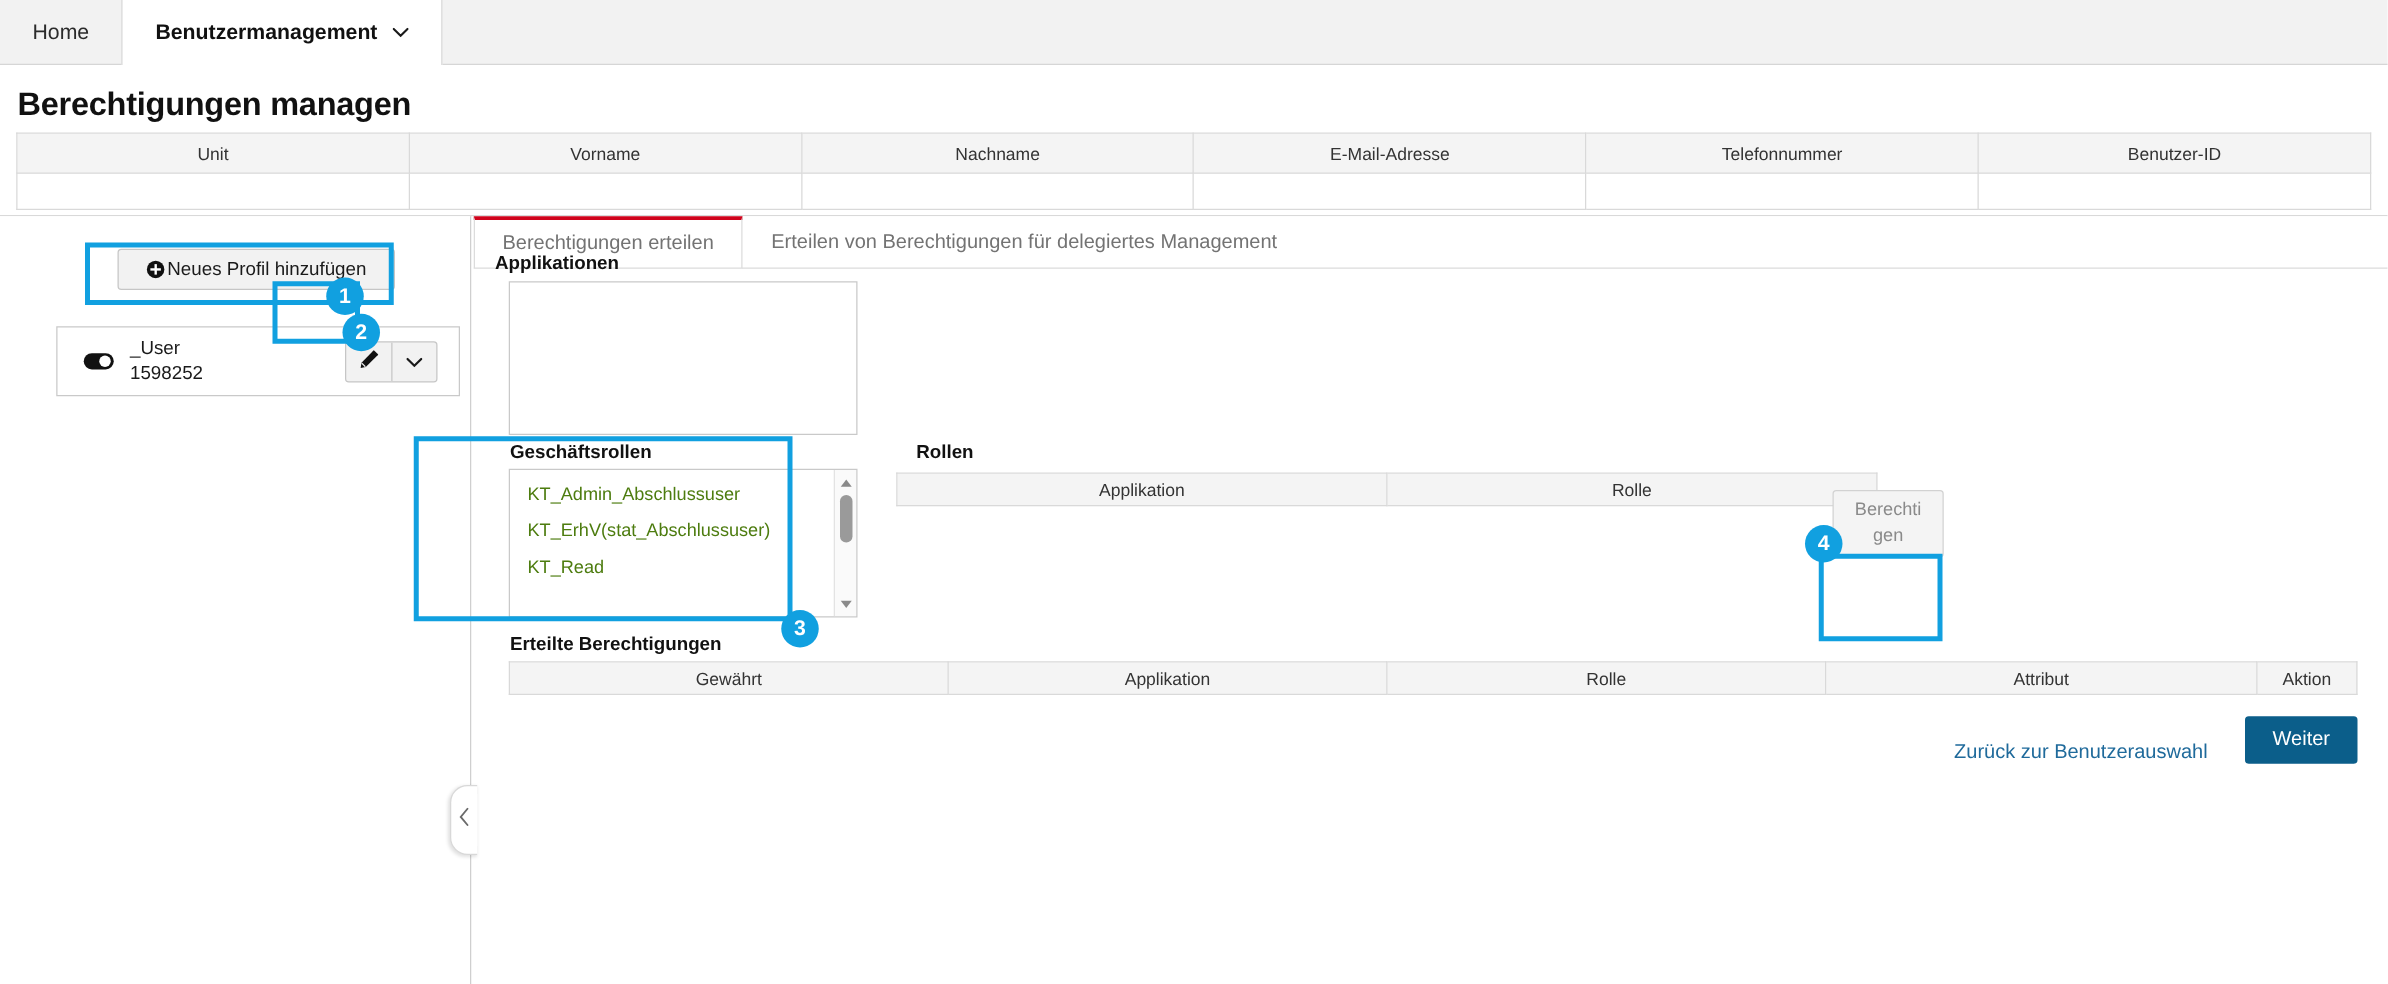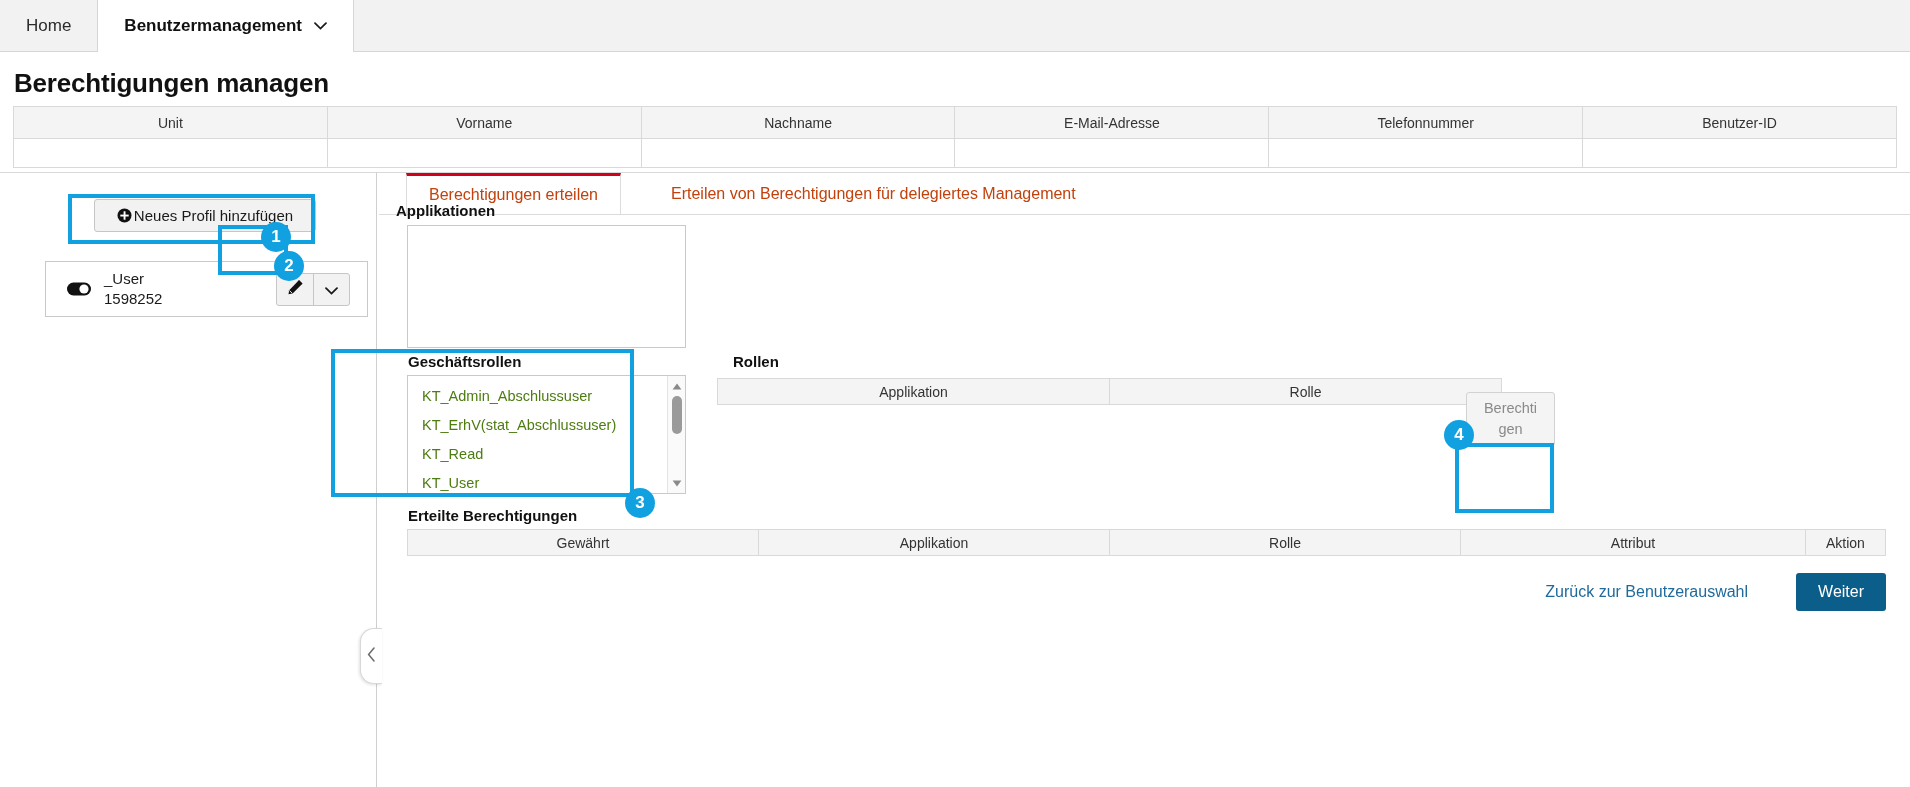--- a/index.html
+++ b/index.html
@@ -145,24 +145,23 @@
     width: 1532px; height: 615px; background: #fff;
   }
 
   .tabs {
     position: absolute; left: 1px; top: 0;
     display: flex; height: 42px;
   }
   .tab {
     display: flex; align-items: center;
     padding: 0 22px;
-    font-size: 16px; color: #c2410c;
+    font-size: 16px; color: #737373;
     cursor: pointer;
     border: 1px solid transparent;
-    margin-left: 27px;
   }
   .tab.active {
     border: 1px solid #dcdcdc;
     border-top: 3px solid #d0021b;
     border-bottom: 1px solid #fff;
     background: #fff;
   }
   .tabstrip-line {
     position: absolute; left: 1px; top: 41px;
     width: 1531px; height: 1px; background: #dcdcdc;
@@ -238,21 +237,21 @@
     width: 1479px; border-collapse: collapse; table-layout: fixed;
   }
   .erteilte-table th {
     background: #f4f4f4; border: 1px solid #d9d9d9;
     font-size: 14px; font-weight: normal; color: #333;
     height: 26px; text-align: center;
   }
 
   .footer-actions {
     position: absolute; right: 24px; top: 400px;
-    display: flex; align-items: center; gap: 48px;
+    display: flex; align-items: flex-end; gap: 30px;
   }
   .back-link {
     font-size: 16px; color: #1f6a9b; cursor: pointer;
   }
   .weiter-btn {
     background: #0b5e8a; color: #fff;
     font-size: 16px;
     padding: 10px 22px; border: none; border-radius: 3px;
     cursor: pointer;
     font-family: "Liberation Sans", sans-serif;
@@ -387,21 +386,20 @@
     <div class="field-label applikationen-label">Applikationen</div>
     <div class="applikationen-box"></div>
 
     <div class="geschaefts-wrap">
       <div class="field-label geschaefts-label">Geschäftsrollen</div>
       <div class="geschaefts-box">
         <div class="role-list">
           <div class="role-item">KT_Admin_Abschlussuser</div>
           <div class="role-item">KT_ErhV(stat_Abschlussuser)</div>
           <div class="role-item">KT_Read</div>
-          <div class="role-item">KT_User</div>
         </div>
         <div class="vscroll">
           <div class="arrow up">
             <svg width="10" height="7" viewBox="0 0 10 7">
                 <path d="M5 0.6 L9.4 6.4 L0.6 6.4 Z" fill="#8a8a8a"></path>
               </svg>
           </div>
           <div class="thumb"></div>
           <div class="arrow down">
             <svg width="10" height="7" viewBox="0 0 10 7">

